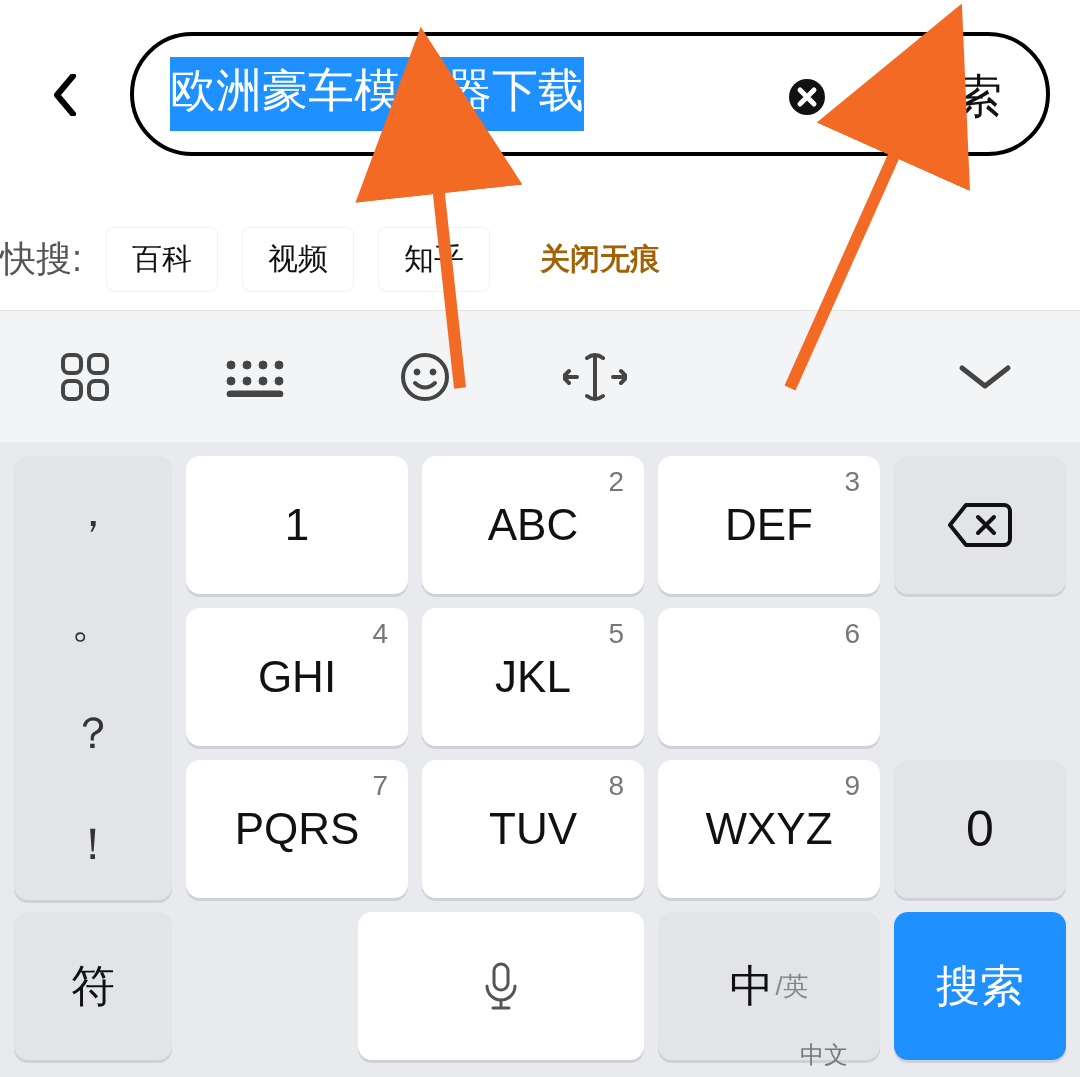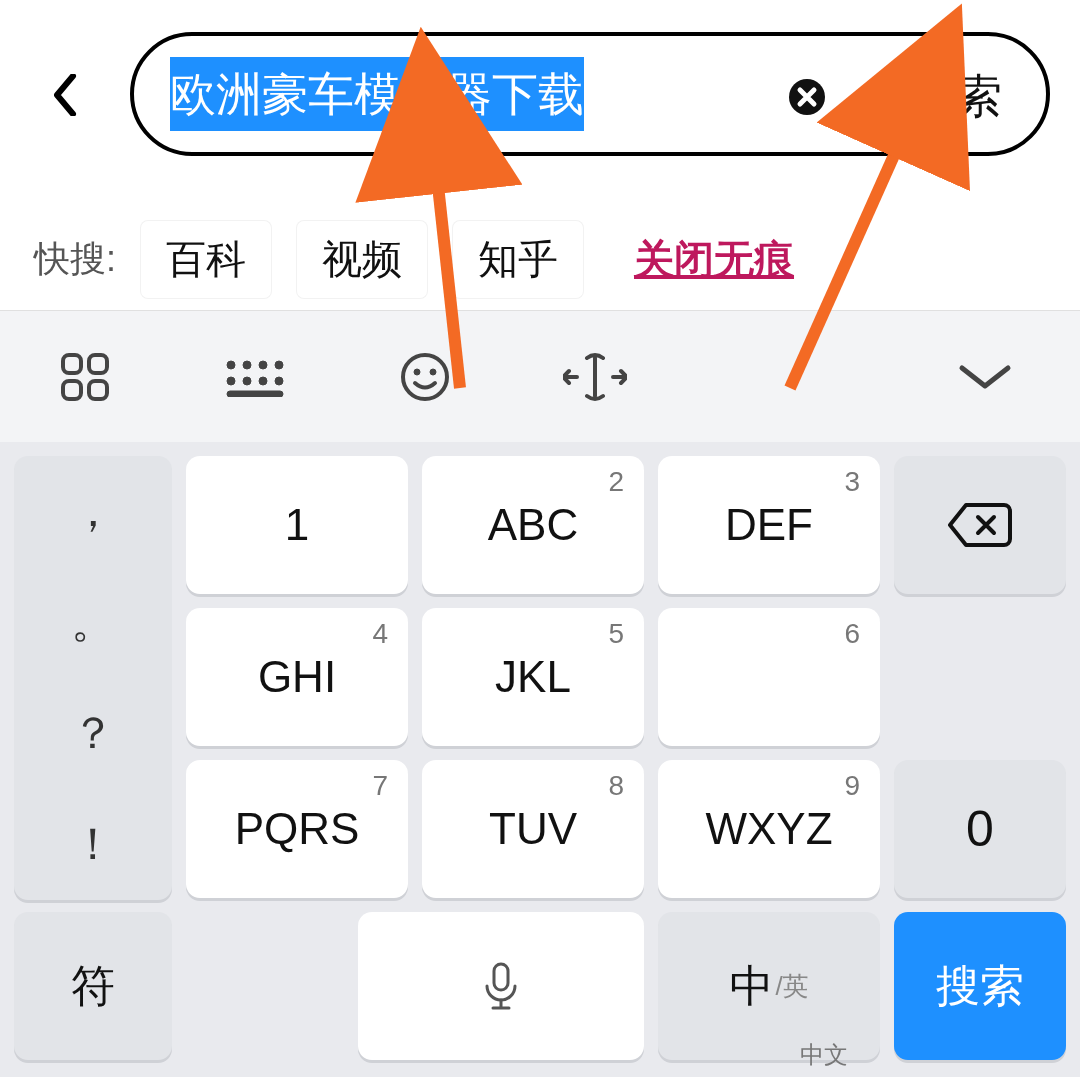--- a/index.html
+++ b/index.html
@@ -2,29 +2,29 @@
 <html><head>
 <meta charset="utf-8">
 <style>
   * { box-sizing: border-box; margin: 0; padding: 0; }
   html, body { width: 1080px; height: 1077px; font-family: "PingFang SC","Microsoft YaHei","Helvetica Neue",Arial,sans-serif; background:#fff; position:relative; overflow:hidden;}
   
   .topbar { position:absolute; left:0; top:0; width:1080px; height:190px; background:#fff; }
   .back { position:absolute; left:42px; top:72px; width:46px; height:46px; display:flex; align-items:center; justify-content:center; cursor:pointer;}
   .back svg { width:26px; height:42px; }
   .searchbox { position:absolute; left:130px; top:32px; width:920px; height:124px; border:4px solid #000; border-radius:62px; display:flex; align-items:center; }
-  .query { margin-left:36px; font-size:46px; line-height:1; background:#1E90FF; color:#fff; padding:14px 0; }
+  .query { margin-left:36px; font-size:46px; line-height:1; background:#1E90FF; color:#fff; padding:14px 0;font-family:Liberation Mono, monospace; }
   .clear { position:absolute; right:220px; top:42px; width:38px; height:38px; cursor:pointer;}
   .clear svg { width:38px; height:38px; }
   .searchbtn { position:absolute; right:44px; top:30px; font-size:46px; color:#111; cursor:pointer; }
   
-  .quickrow { position:absolute; left:0; top:212px; width:1080px; height:94px; background:#fff; display:flex; align-items:center; padding-left:34px; }
+  .quickrow { position:absolute; left:0; top:212px; width:1080px; height:94px; background:#fff; display:flex; align-items:center; }
   .quicklabel { font-size:36px; color:#555; margin-right:24px;}
-  .chip { font-size:40px; color:#111; background:#fff; border:none; border-radius:8px; padding:12px 26px; margin-right:24px; cursor:pointer; box-shadow: 0 0 0 1px #f2f2f2 inset;}
-  .chip.last{ color:#be185d; font-weight:600; box-shadow:none;text-decoration:underline;}
+  .chip { font-size:30px; color:#111; background:#fff; border:none; border-radius:8px; padding:12px 26px; margin-right:24px; cursor:pointer; box-shadow: 0 0 0 1px #f2f2f2 inset;}
+  .chip.last{ color:#a16207; font-weight:600; box-shadow:none;}
   
   .imebar { position:absolute; left:0; top:310px; width:1080px; height:132px; background:#f3f4f6; display:flex; align-items:center; justify-content:flex-start; border-top:1px solid #e0e0e0;}
   .imebtn { width:170px; height:132px; display:flex; align-items:center; justify-content:center; cursor:pointer; }
   .imebtn svg { stroke:#444; fill:none; }
   .imebtn.collapse { margin-left:auto; width:190px;}
   
   .keypad { position:absolute; left:0; top:442px; width:1080px; height:635px; background:#e9eaee; }
   
   .key { position:absolute; background:#fff; border-radius:14px; box-shadow:0 3px 0 #cfd1d6; display:flex; align-items:center; justify-content:center; font-size:44px; color:#111; cursor:pointer; }
   .key.func { background:#e2e4e8; }

